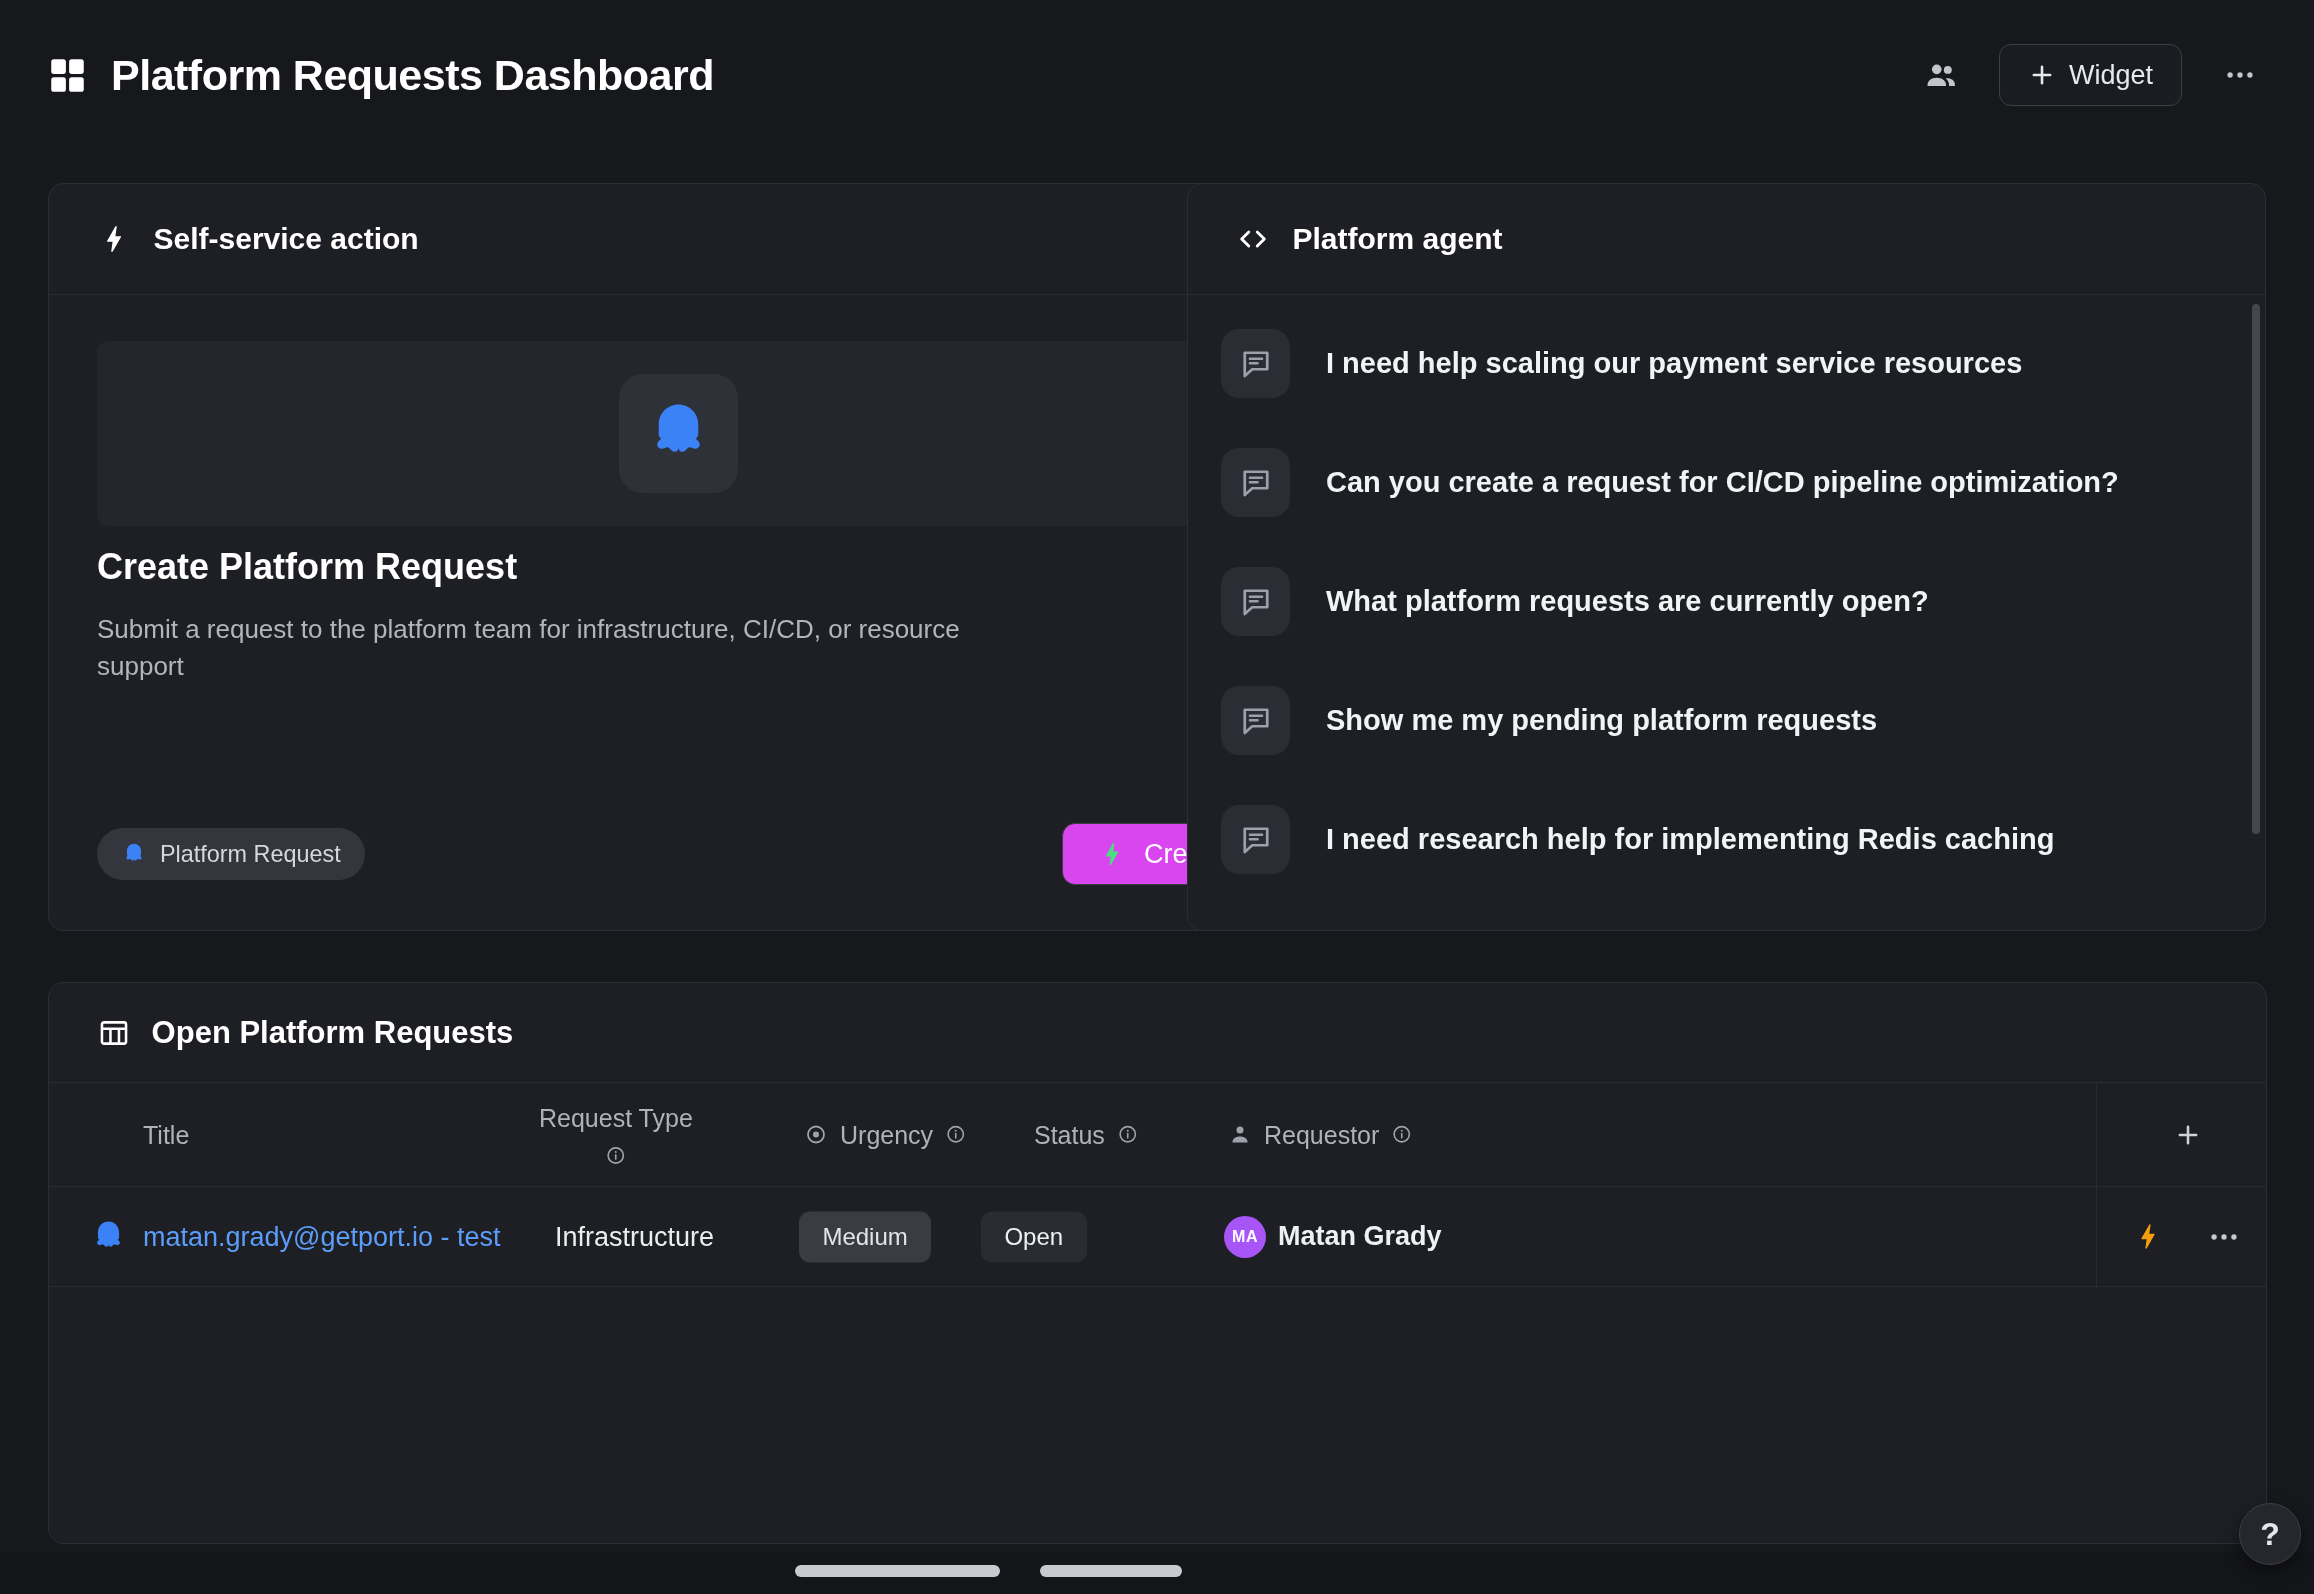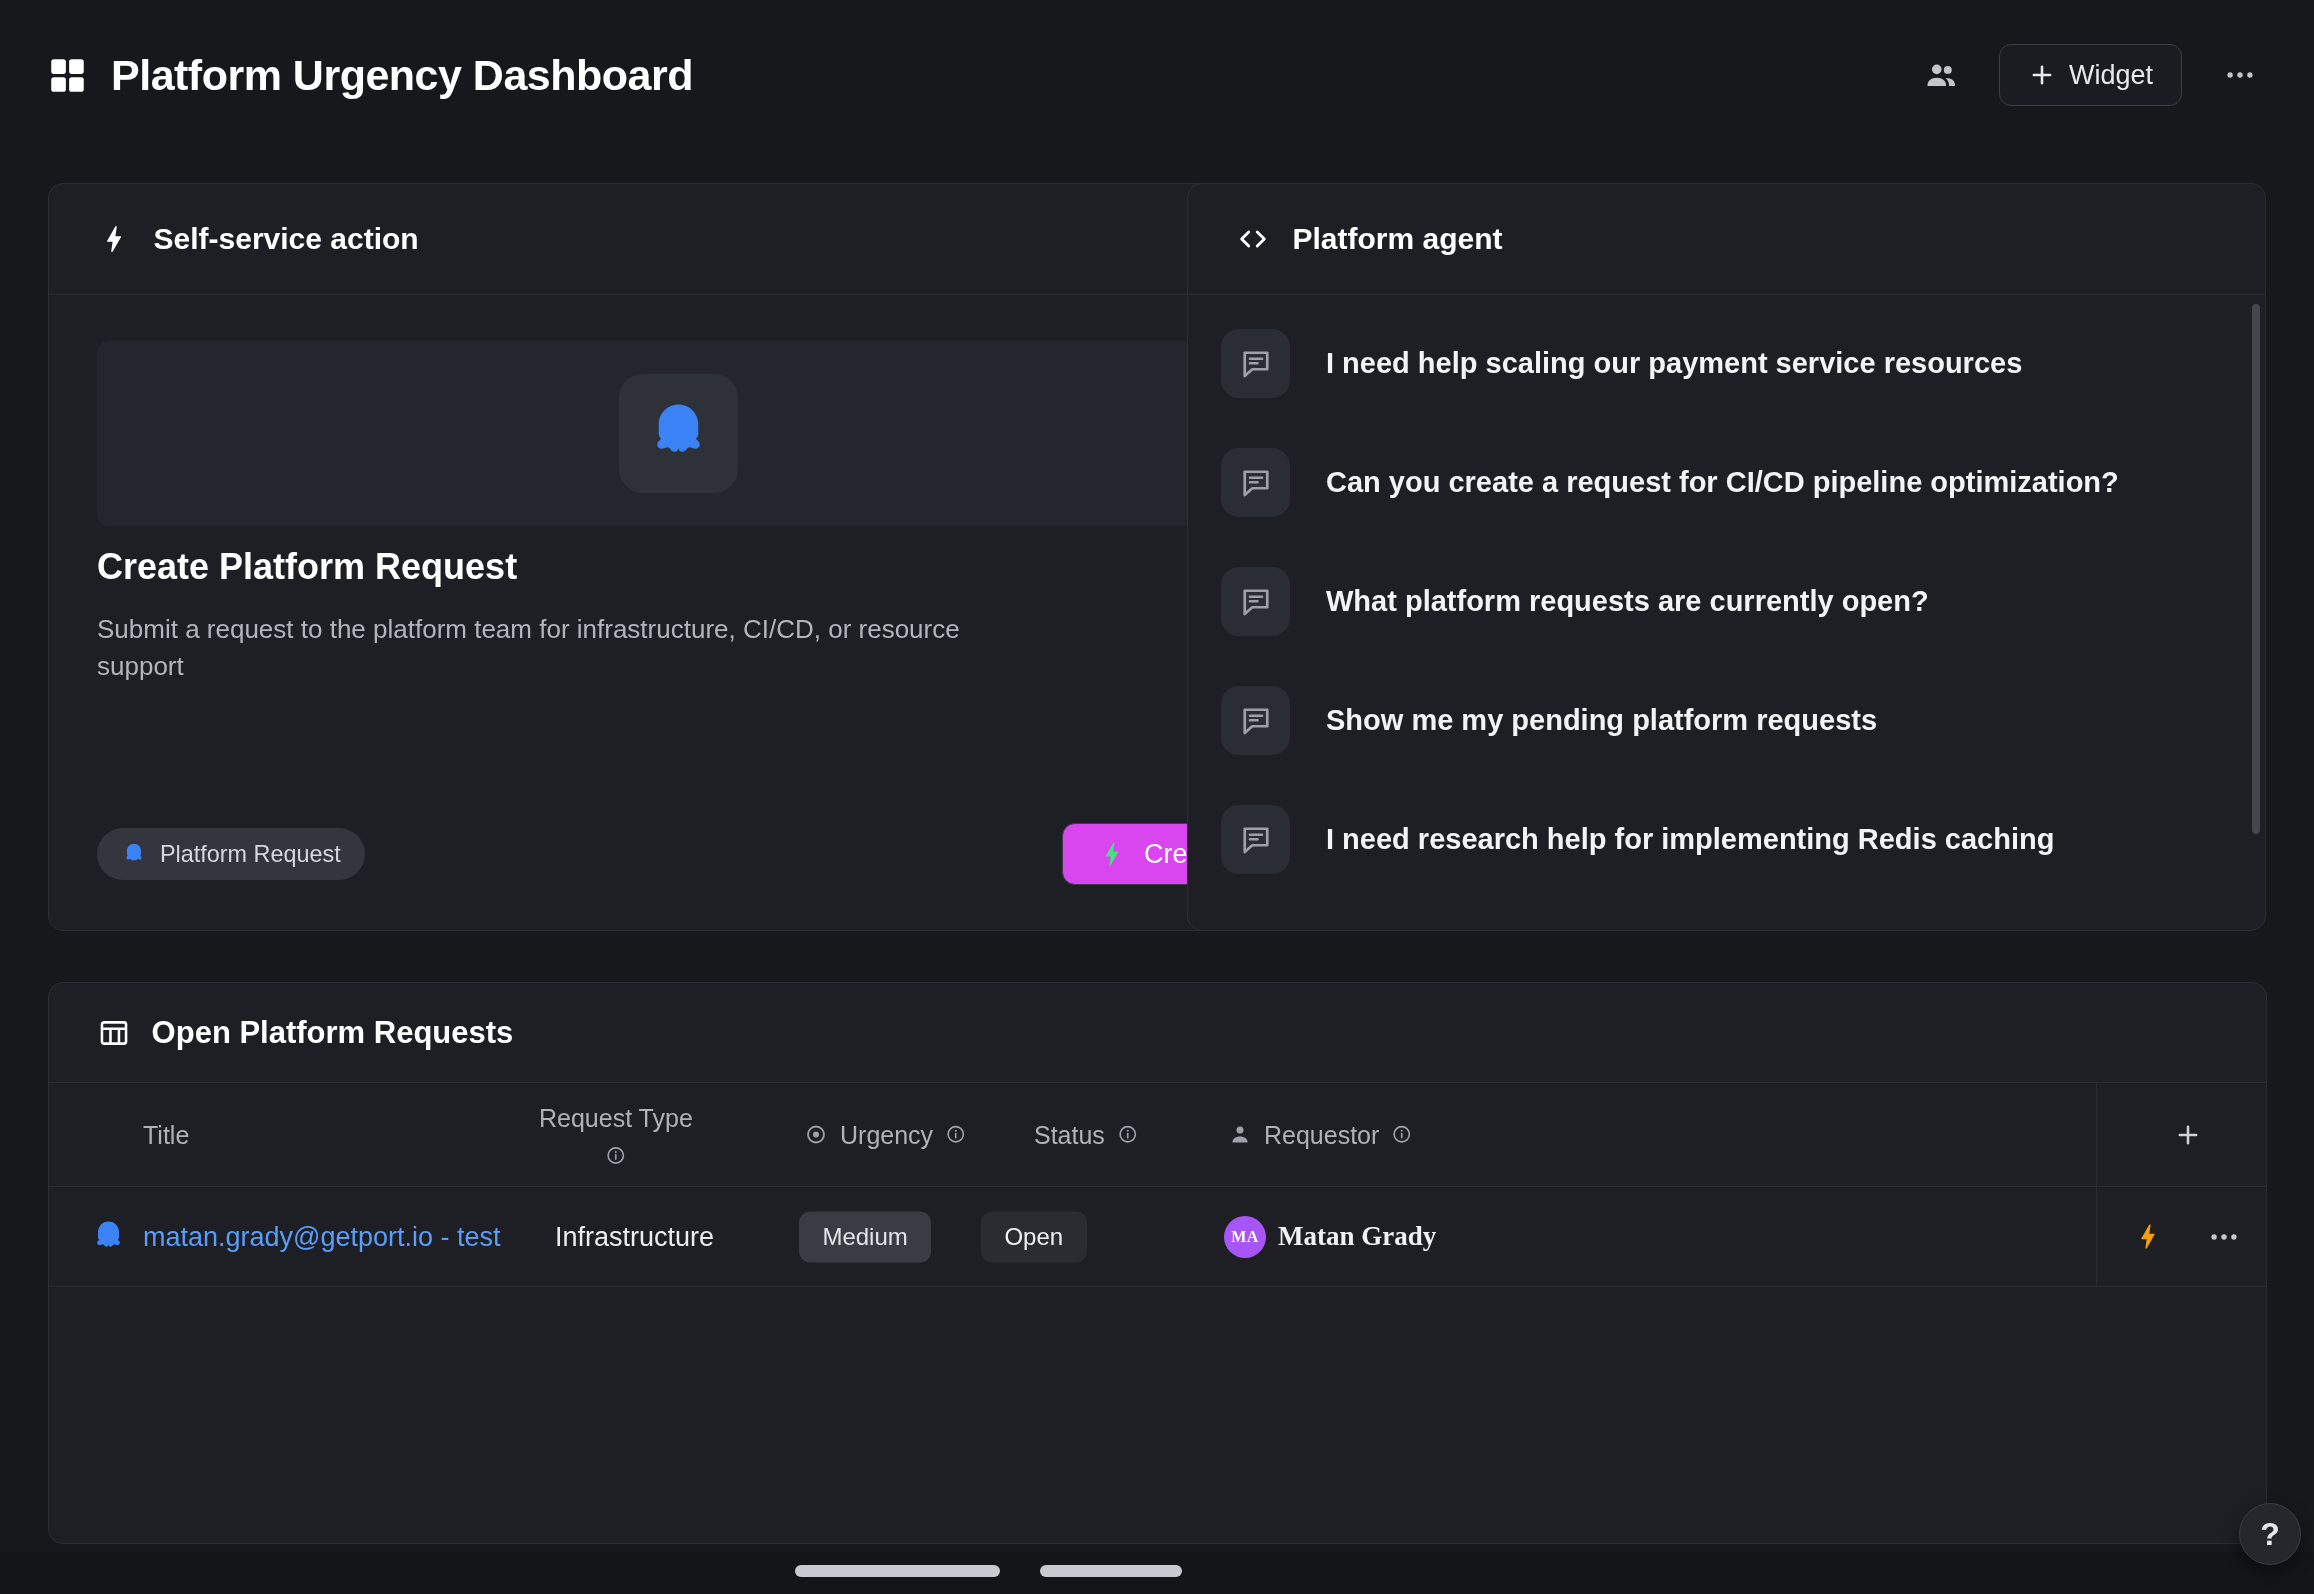--- a/index.html
+++ b/index.html
@@ -142,21 +142,21 @@
   .row-link { left:94px; font-size:27px; color:#5b9df9; cursor:pointer; }
   .row-type { left:506px; font-size:27px; color:#eceded; }
   .badge {
     display:inline-flex; align-items:center; justify-content:center;
     height:51px; padding:0 23.4px; border-radius:11.2px; font-size:24px;
   }
   .badge-medium { background:#3a3c44; color:#e3e4e8; }
   .badge-open   { background:#2b2c32; color:#f0f1f3; }
   .pos-urg  { left:750px; }
   .pos-stat { left:932px; }
-  .pos-req  { left:1175px;font-family:Liberation Serif, serif; }
+  .pos-req  { left:1175px; }
   .avatar {
     width:42px; height:42px; border-radius:50%;
     background:#a855f7; color:#ffffff;
     display:flex; align-items:center; justify-content:center;
     font-size:16px; font-weight:700; letter-spacing:0.5px;
   }
   .req-name { font-size:27px; color:#f0f1f3; font-weight:600; }
   .row-zap {
     position:absolute; left:2074px; top:50%; transform:translateY(-50%);
     width:49px; height:49px; display:flex; align-items:center; justify-content:center;
@@ -195,21 +195,21 @@
 <body>
 
 <div class="page-header">
   <div class="title-group">
     <svg class="logo-icon" viewBox="0 0 24 24" fill="currentColor">
       <rect x="2" y="2" width="9" height="9" rx="1.6"></rect>
       <rect x="13" y="2" width="9" height="9" rx="1.6"></rect>
       <rect x="2" y="13" width="9" height="9" rx="1.6"></rect>
       <rect x="13" y="13" width="9" height="9" rx="1.6"></rect>
     </svg>
-    <div class="page-title">Platform Urgency Dashboard</div>
+    <div class="page-title">Platform Requests Dashboard</div>
   </div>
   <div class="header-right">
     <div class="icon-btn">
       <svg viewBox="0 0 24 24" fill="currentColor">
         <circle cx="9" cy="8" r="3.4"></circle>
         <path d="M2.5 19c0-3 2.9-5 6.5-5s6.5 2 6.5 5v.8h-13z"></path>
         <circle cx="16.8" cy="8.4" r="2.8"></circle>
         <path d="M17.2 14.3c2.7.4 4.6 2.1 4.6 4.4v1.1h-4.1v-.8c0-1.8-.9-3.4-2.4-4.5.6-.2 1.2-.3 1.9-.2z"></path>
       </svg>
     </div>

